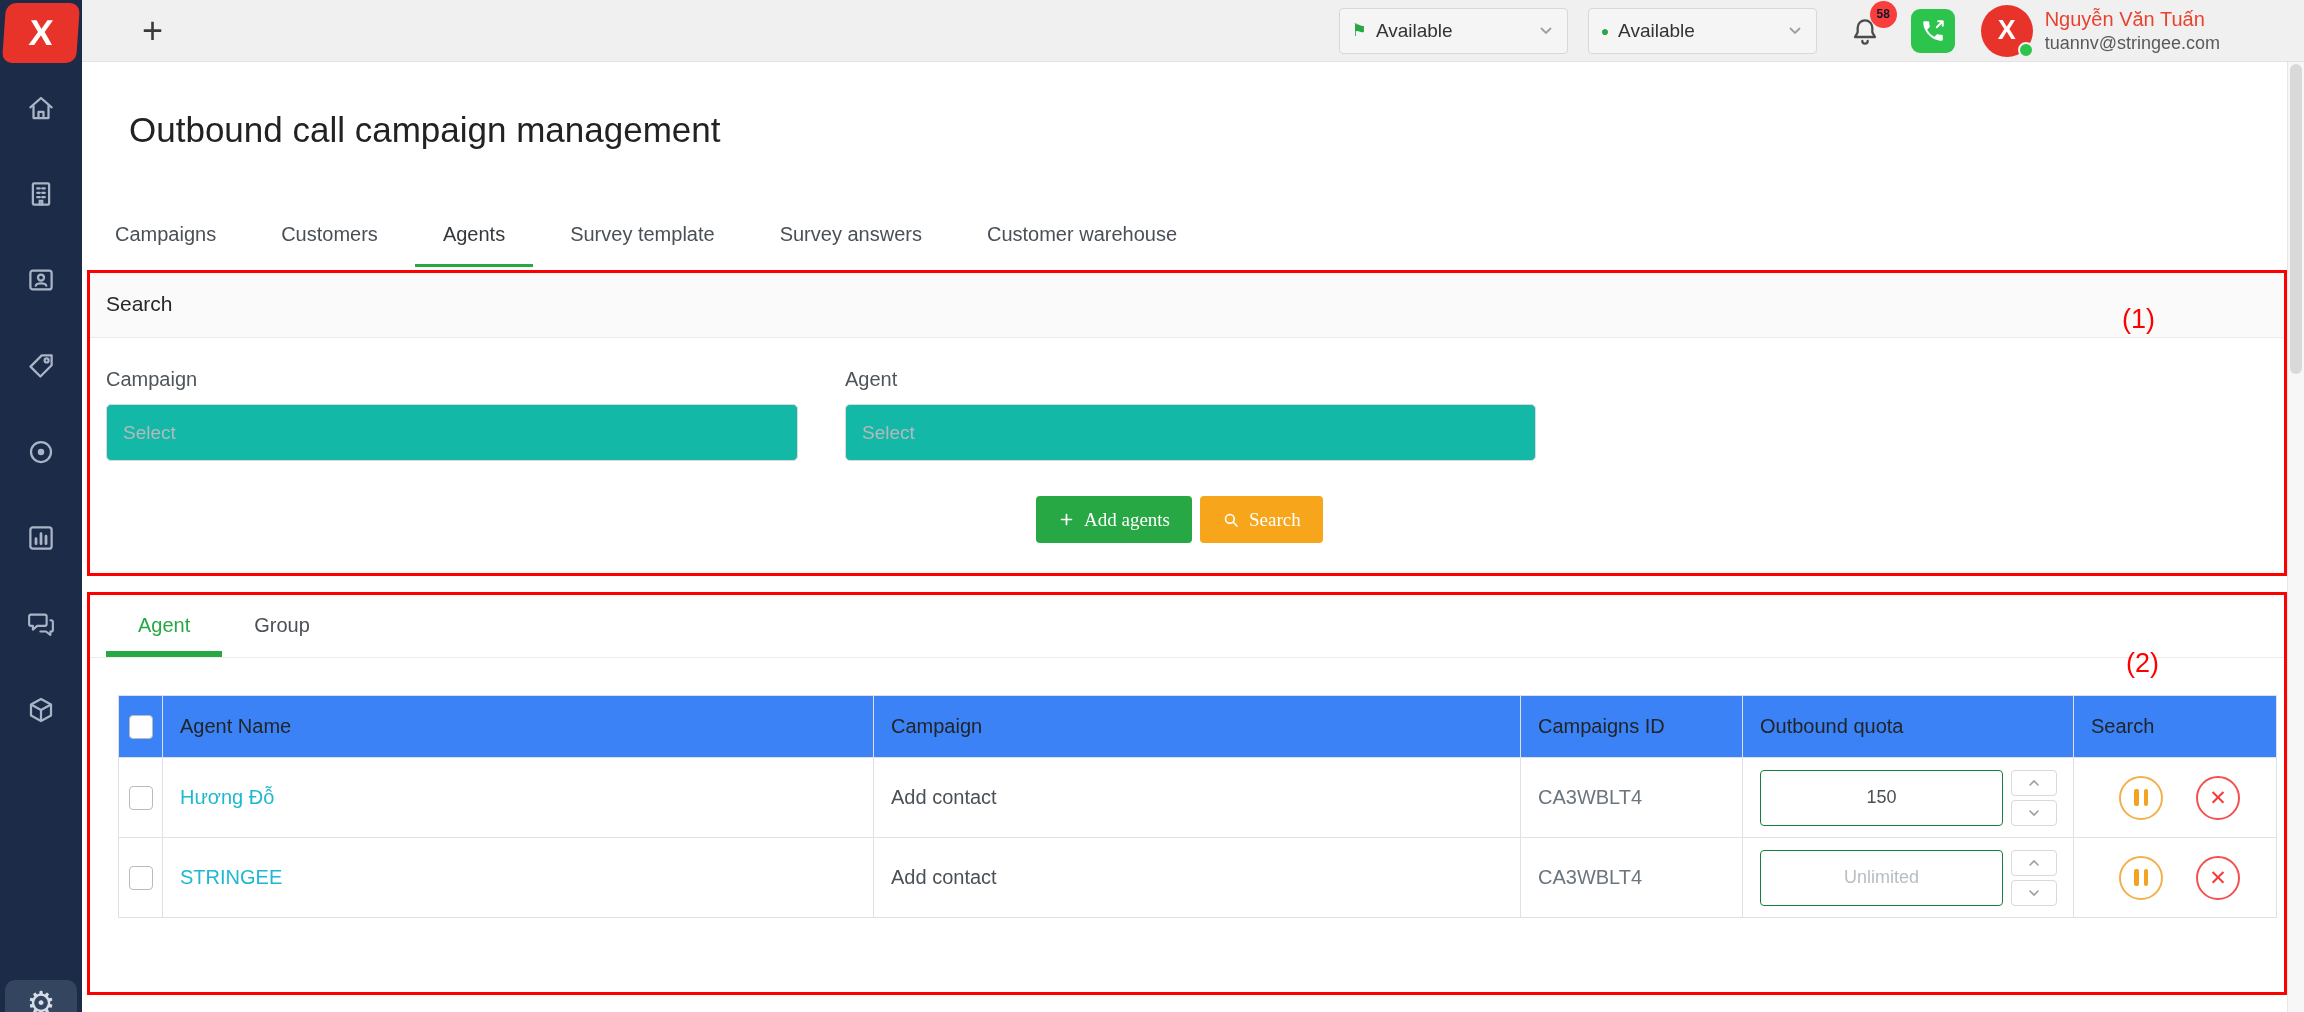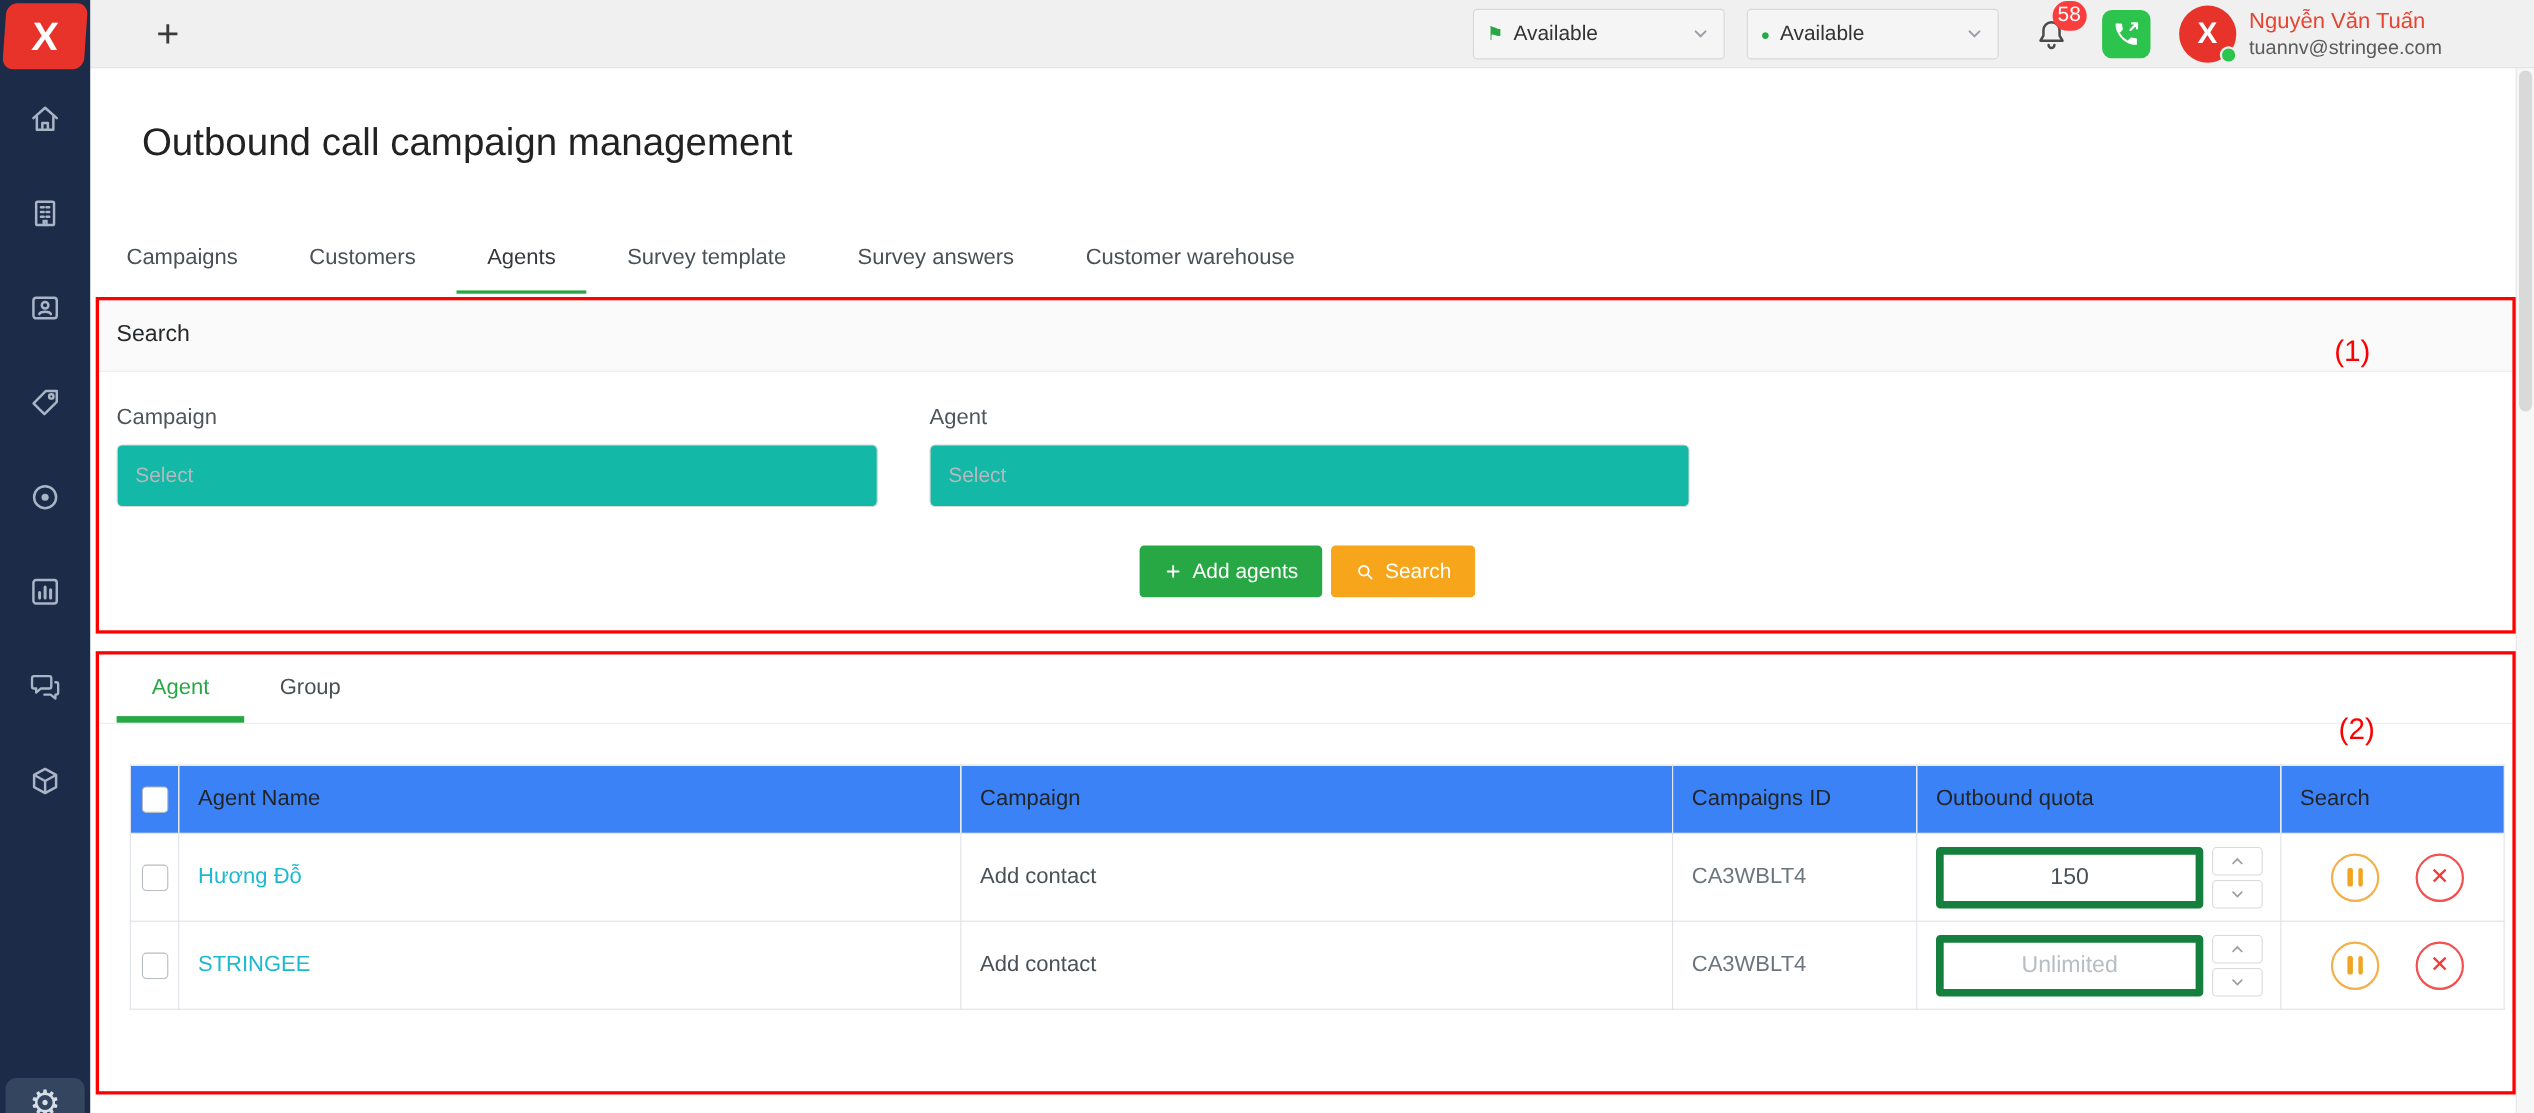--- a/index.html
+++ b/index.html
@@ -22,21 +22,21 @@
   .plus{margin-left:60px;font-size:36px;font-weight:300;color:#3a3a3a;cursor:pointer;line-height:1}
   .topbar-right{margin-left:auto;display:flex;align-items:center;padding-right:84px}
   .status-dd{width:229px;height:46px;background:#f5f5f5;border:1px solid #d8d8d8;border-radius:4px;
         display:flex;align-items:center;padding:0 12px;font-size:19px;color:#333;cursor:pointer}
   .status-dd .ddicon{margin-right:9px;font-size:17px;line-height:1}
   .green{color:#28a745}
   .status-dd .chev{margin-left:auto;display:flex}
   .dd2{margin-left:20px}
   .bell-wrap{margin-left:32px;position:relative;cursor:pointer;display:flex}
   .badge{position:absolute;top:-14px;right:-16px;min-width:27px;height:27px;padding:0 5px;border-radius:14px;
-        background:#fa3d3d;color:#ffffff;font-size:19px;font-weight:normal;display:flex;align-items:center;justify-content:center}
+        background:#fa3d3d;color:#0f172a;font-size:12px;font-weight:bold;display:flex;align-items:center;justify-content:center}
   .call-btn{margin-left:30px;width:44px;height:44px;background:#2dc44d;border-radius:9px;display:flex;
         align-items:center;justify-content:center;cursor:pointer}
   .avatar{margin-left:26px;position:relative;width:52px;height:52px;background:#e8332a;border-radius:50%;
         display:flex;align-items:center;justify-content:center;color:#fff;font-size:27px;font-weight:bold;cursor:pointer}
   .status-dot{position:absolute;bottom:-1px;right:-1px;width:16px;height:16px;border-radius:50%;
         background:#2dc44d;border:2px solid #f0f0f1}
   .user-info{margin-left:12px;line-height:1.25}
   .user-name{font-size:20px;color:#e8432f}
   .user-email{font-size:18px;color:#5a5a5a}
 
@@ -57,43 +57,43 @@
   .fields{display:flex;margin-top:30px;padding-left:19px}
   .field{display:block}
   .f1{width:692px}
   .f2{width:691px;margin-left:47px}
   .field-label{display:block;font-size:20px;color:#4e555b;margin-bottom:13px}
   .sel-input{width:100%;height:57px;border:1px solid #d9d9d9;border-radius:5px;font-size:19px;
         padding:0 16px;color:#495057;background:#14b8a6;outline:none}
   .sel-input::placeholder{color:#b3b9bf}
   .btn-row{display:flex;margin:35px 0 0 949px;gap:8px}
   .btn{height:47px;padding:12px 22px;border:none;border-radius:4px;color:#fff;font-size:19px;
-        display:flex;align-items:center;gap:9px;cursor:pointer;font-family:Liberation Sans, sans-serif}
+        display:flex;align-items:center;gap:9px;cursor:pointer;font-family:Liberation Serif, serif}
   .btn-green{background:#28a745}
   .btn-orange{background:#f7a51b}
 
   
   .result-card{top:530px;height:482px}
   .result-card .card-header{height:90px}
   .result-tabs{display:flex;padding-left:19px;border-bottom:1px solid #ededed}
   .rtab{padding:22px 32px 20px;font-size:20px;color:#4a5056;cursor:pointer}
   .rtab.active{color:#28a745;border-bottom:6px solid #28a745;padding-bottom:14px}
 
   table{border-collapse:collapse;table-layout:fixed;width:2158px;margin:37px 0 0 31px}
   th,td{border:1px solid #dee2e6;text-align:left;padding-left:17px;overflow:hidden}
   th{height:62px;font-weight:400;font-size:20px;color:#212529;background:#3b82f6}
   td{height:80px;font-size:20px;color:#495057}
   .cb-cell{text-align:center;padding:0}
   input[type=checkbox]{appearance:none;-webkit-appearance:none;width:24px;height:24px;border:1.5px solid #b6bcc2;
         border-radius:4px;background:#fff;cursor:pointer;vertical-align:middle}
   .link{color:#1cb9d0;cursor:pointer}
   .id-cell{color:#6c757d}
   .quota-wrap{display:flex;align-items:center;gap:8px}
-  .quota-input{width:243px;height:56px;border:7px solid #15803d;border-radius:4px;text-align:center;
-        font-size:21px;color:#495057;outline:none}
+  .quota-input{width:243px;height:56px;border:1px solid #15803d;border-radius:4px;text-align:center;
+        font-size:18px;color:#495057;outline:none}
   .quota-input::placeholder{color:#b7bdc2}
   .stepper{display:flex;flex-direction:column;gap:4px}
   .step-btn{width:46px;height:26px;border:1px solid #d9d9d9;border-radius:4px;background:#fff;
         display:flex;align-items:center;justify-content:center;cursor:pointer;color:#9aa0a6}
   .act-cell{display:flex;align-items:center;gap:33px;padding-left:45px;border:none;height:100%}
   .act-btn{width:44px;height:44px;border-radius:50%;background:#fff;display:flex;align-items:center;
         justify-content:center;cursor:pointer}
   .act-pause{border:2px solid #f3b04c;gap:5px}
   .pause-bar{width:4.5px;height:17px;background:#f0a41f;border-radius:2px}
   .act-del{border:2px solid #f35050;color:#f23b3b;font-size:21px;font-weight:bold}

